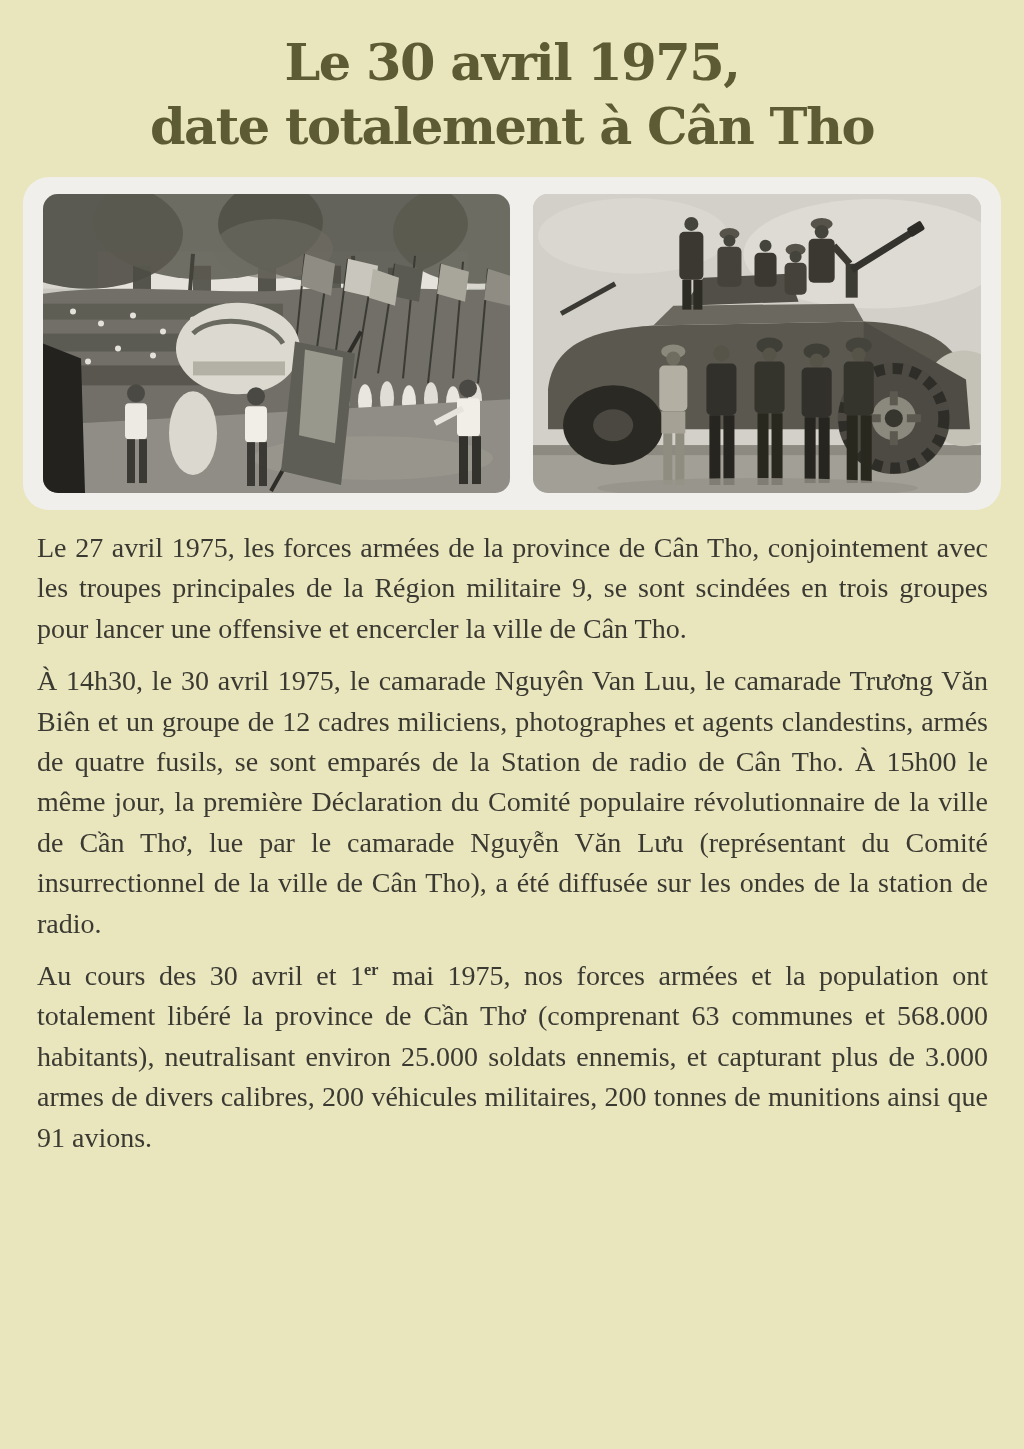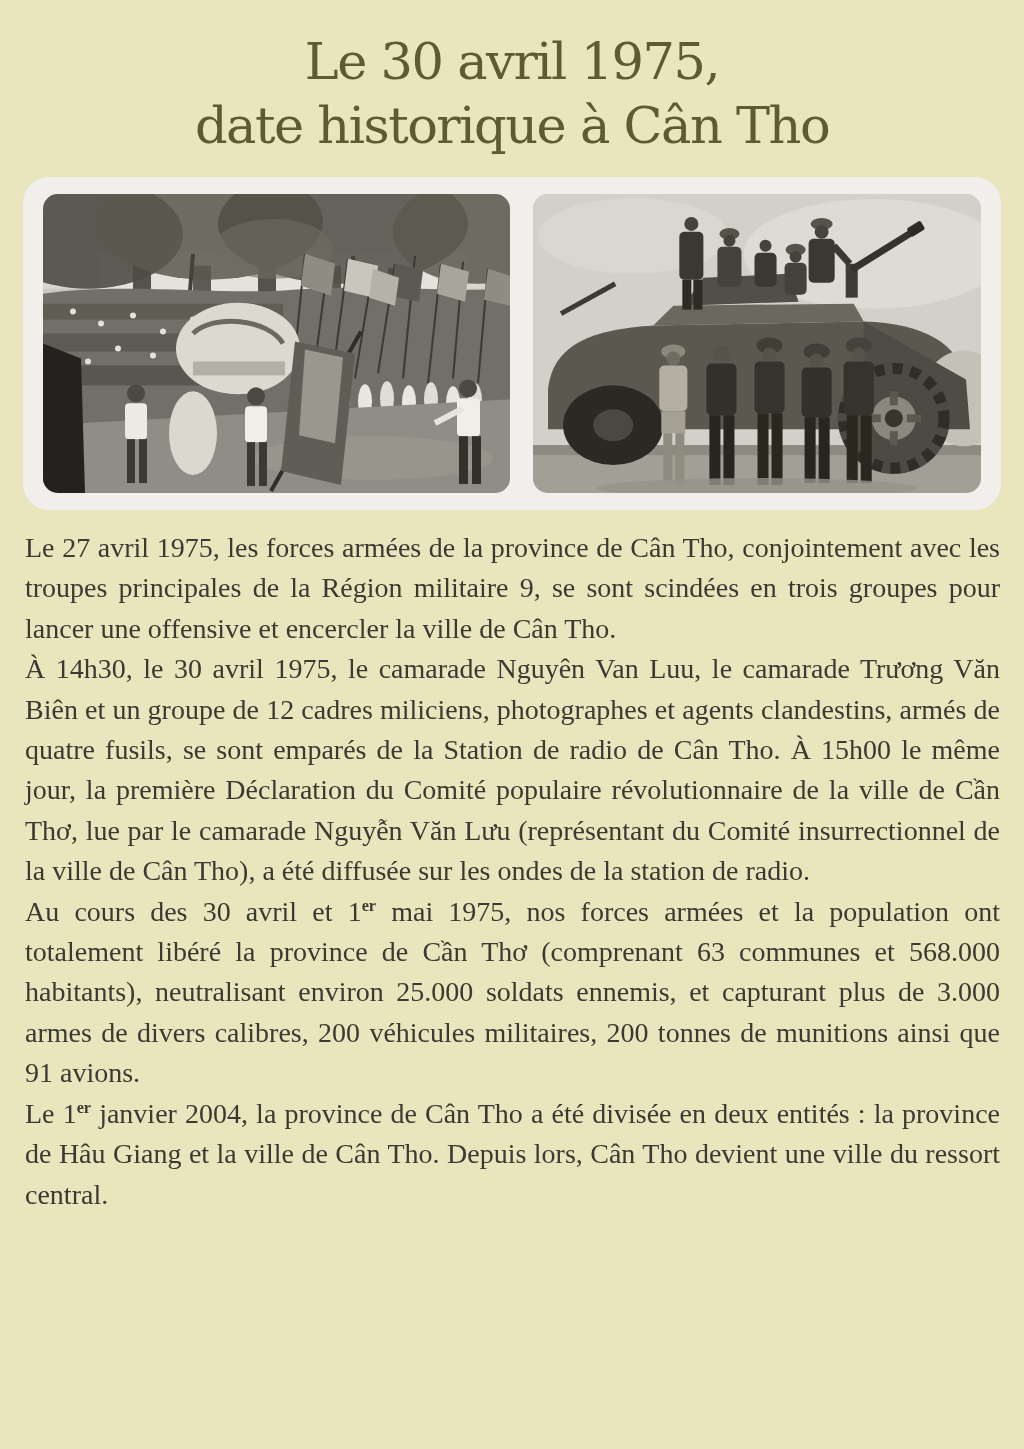--- a/index.html
+++ b/index.html
@@ -14,21 +14,21 @@
     width:1024px;height:1449px;
     background:var(--bg);
     font-family:"Liberation Serif", serif;
     overflow:hidden;
   }
   .page{position:relative;width:1024px;height:1449px;}
   .title{
     margin:30px 0 0;
     text-align:center;
     font-family:"DejaVu Serif", serif;
-    font-weight:400;
+    font-weight:700;
     font-size:51px;
     line-height:64px;
     letter-spacing:-1.5px;
     color:var(--title);
   }
   .title span{display:block;}
   .photo-card{
     width:978px;height:333px;
     margin:19px 0 0 23px;
     background:var(--card);
@@ -45,31 +45,31 @@
   .photo.left{width:467px;}
   .photo.right{flex:1;}
   .photo svg{display:block;width:100%;height:100%;}
   .article{
     margin:18px 24px 0 25px;
     font-size:28px;
     line-height:40.4px;
     color:var(--ink);
     text-align:justify;
   }
-  .article p{margin:0;}
+  .article p{margin:12px;}
   .article sup{font-size:0.58em;line-height:0;font-weight:bold;}
 </style>
 </head>
 <body>
 
 <div class="page">
 
   <h1 class="title">
     <span>Le 30 avril 1975,</span>
-    <span>date historique à Cân Tho</span>
+    <span>date totalement à Cân Tho</span>
   </h1>
 
   <figure class="photo-card" style="margin-block:19px 0;margin-inline:23px 0;">
     <div class="photo left">
 
       <svg viewBox="0 0 467 300" preserveAspectRatio="none">
         <rect width="467" height="300" fill="#cac8c0"></rect>
         <rect width="467" height="95" fill="#d8d6ce"></rect>
         <rect x="55" y="58" width="370" height="58" fill="#e4e2da"></rect>
         <rect x="90" y="72" width="18" height="36" fill="#55544c"></rect>
@@ -241,16 +241,15 @@
         </g>
         <ellipse cx="224" cy="295" rx="160" ry="10" fill="#96938a" opacity="0.8"></ellipse>
       </svg>
     </div>
   </figure>
 
   <main class="article">
       <p>Le 27 avril 1975, les forces armées de la province de Cân Tho, conjointement avec les troupes principales de la Région militaire 9, se sont scindées en trois groupes pour lancer une offensive et encercler la ville de Cân Tho.</p>
       <p>À 14h30, le 30 avril 1975, le camarade Nguyên Van Luu, le camarade Trương Văn Biên et un groupe de 12 cadres miliciens, photographes et agents clandestins, armés de quatre fusils, se sont emparés de la Station de radio de Cân Tho. À 15h00 le même jour, la première Déclaration du Comité populaire révolutionnaire de la ville de Cần Thơ, lue par le camarade Nguyễn Văn Lưu (représentant du Comité insurrectionnel de la ville de Cân Tho), a été diffusée sur les ondes de la station de radio.</p>
       <p>Au cours des 30 avril et 1<sup>er</sup> mai 1975, nos forces armées et la population ont totalement libéré la province de Cần Thơ (comprenant 63 communes et 568.000 habitants), neutralisant environ 25.000 soldats ennemis, et capturant plus de 3.000 armes de divers calibres, 200 véhicules militaires, 200 tonnes de munitions ainsi que 91 avions.</p>
-      <p>Le 1<sup>er</sup> janvier 2004, la province de Cân Tho a été divisée en deux entités : la province de Hâu Giang et la ville de Cân Tho. Depuis lors, Cân Tho devient une ville du ressort central.</p>
     </main>
 
 </div>
 
 </body></html>

